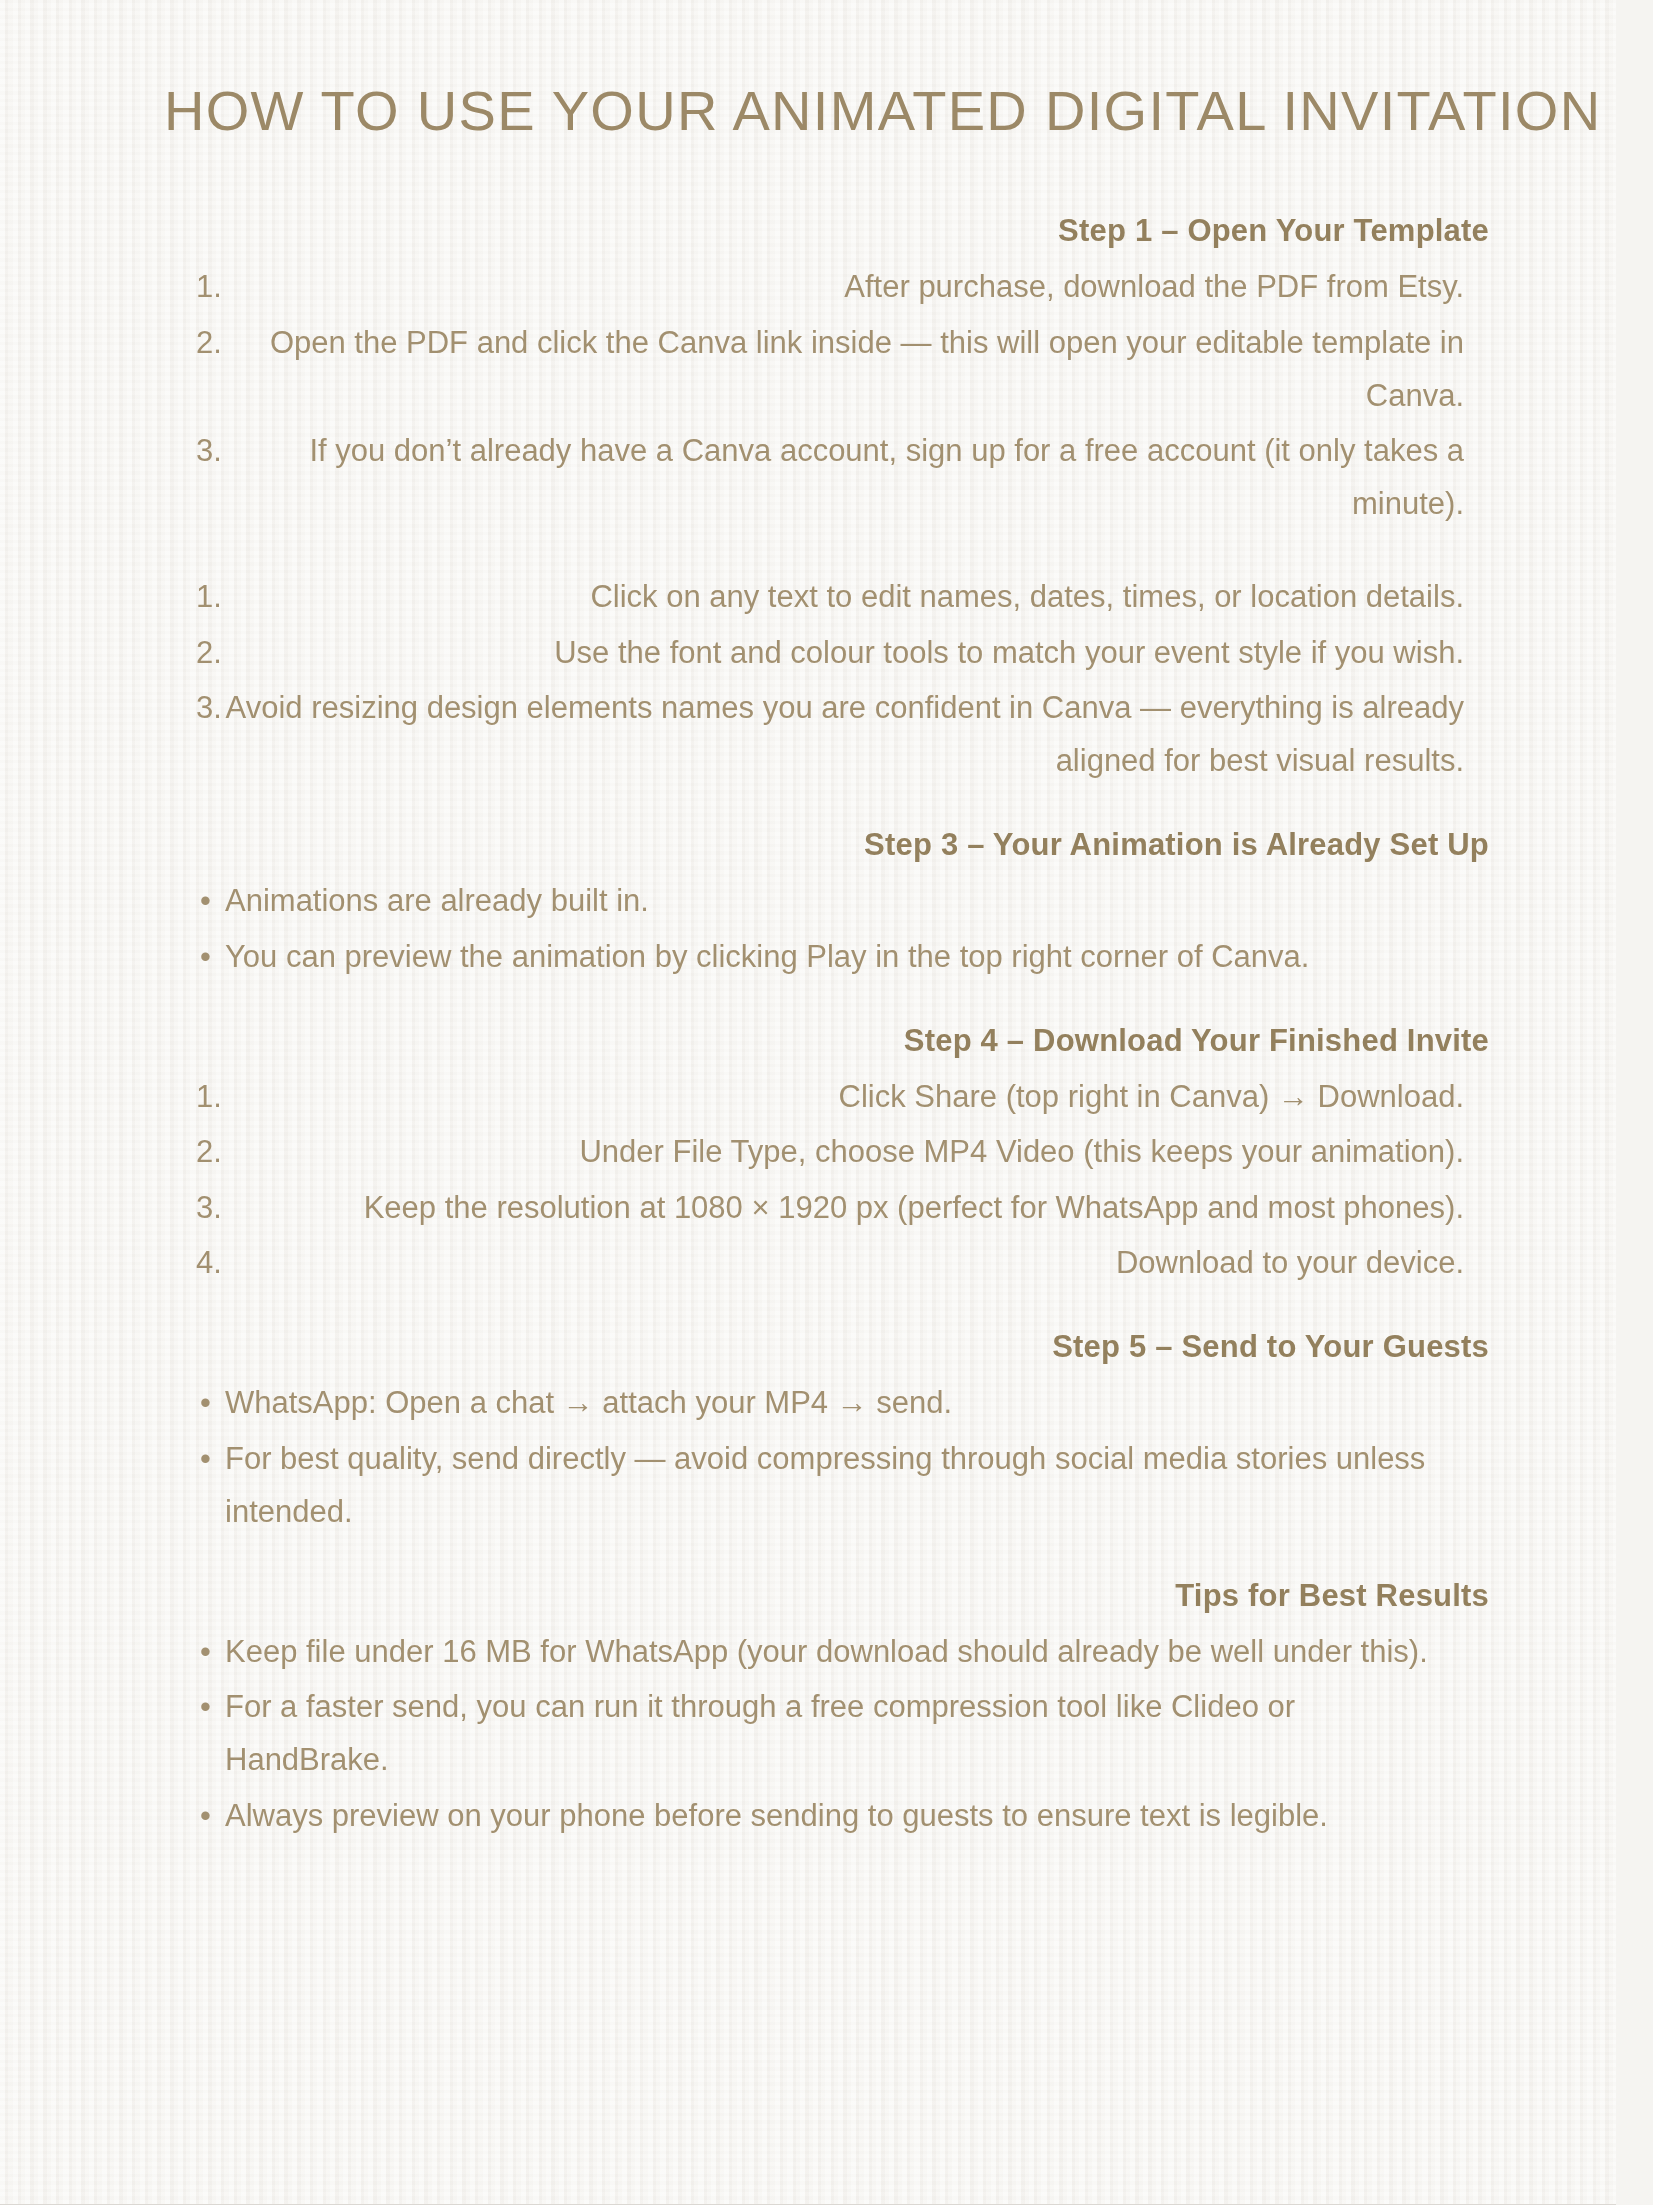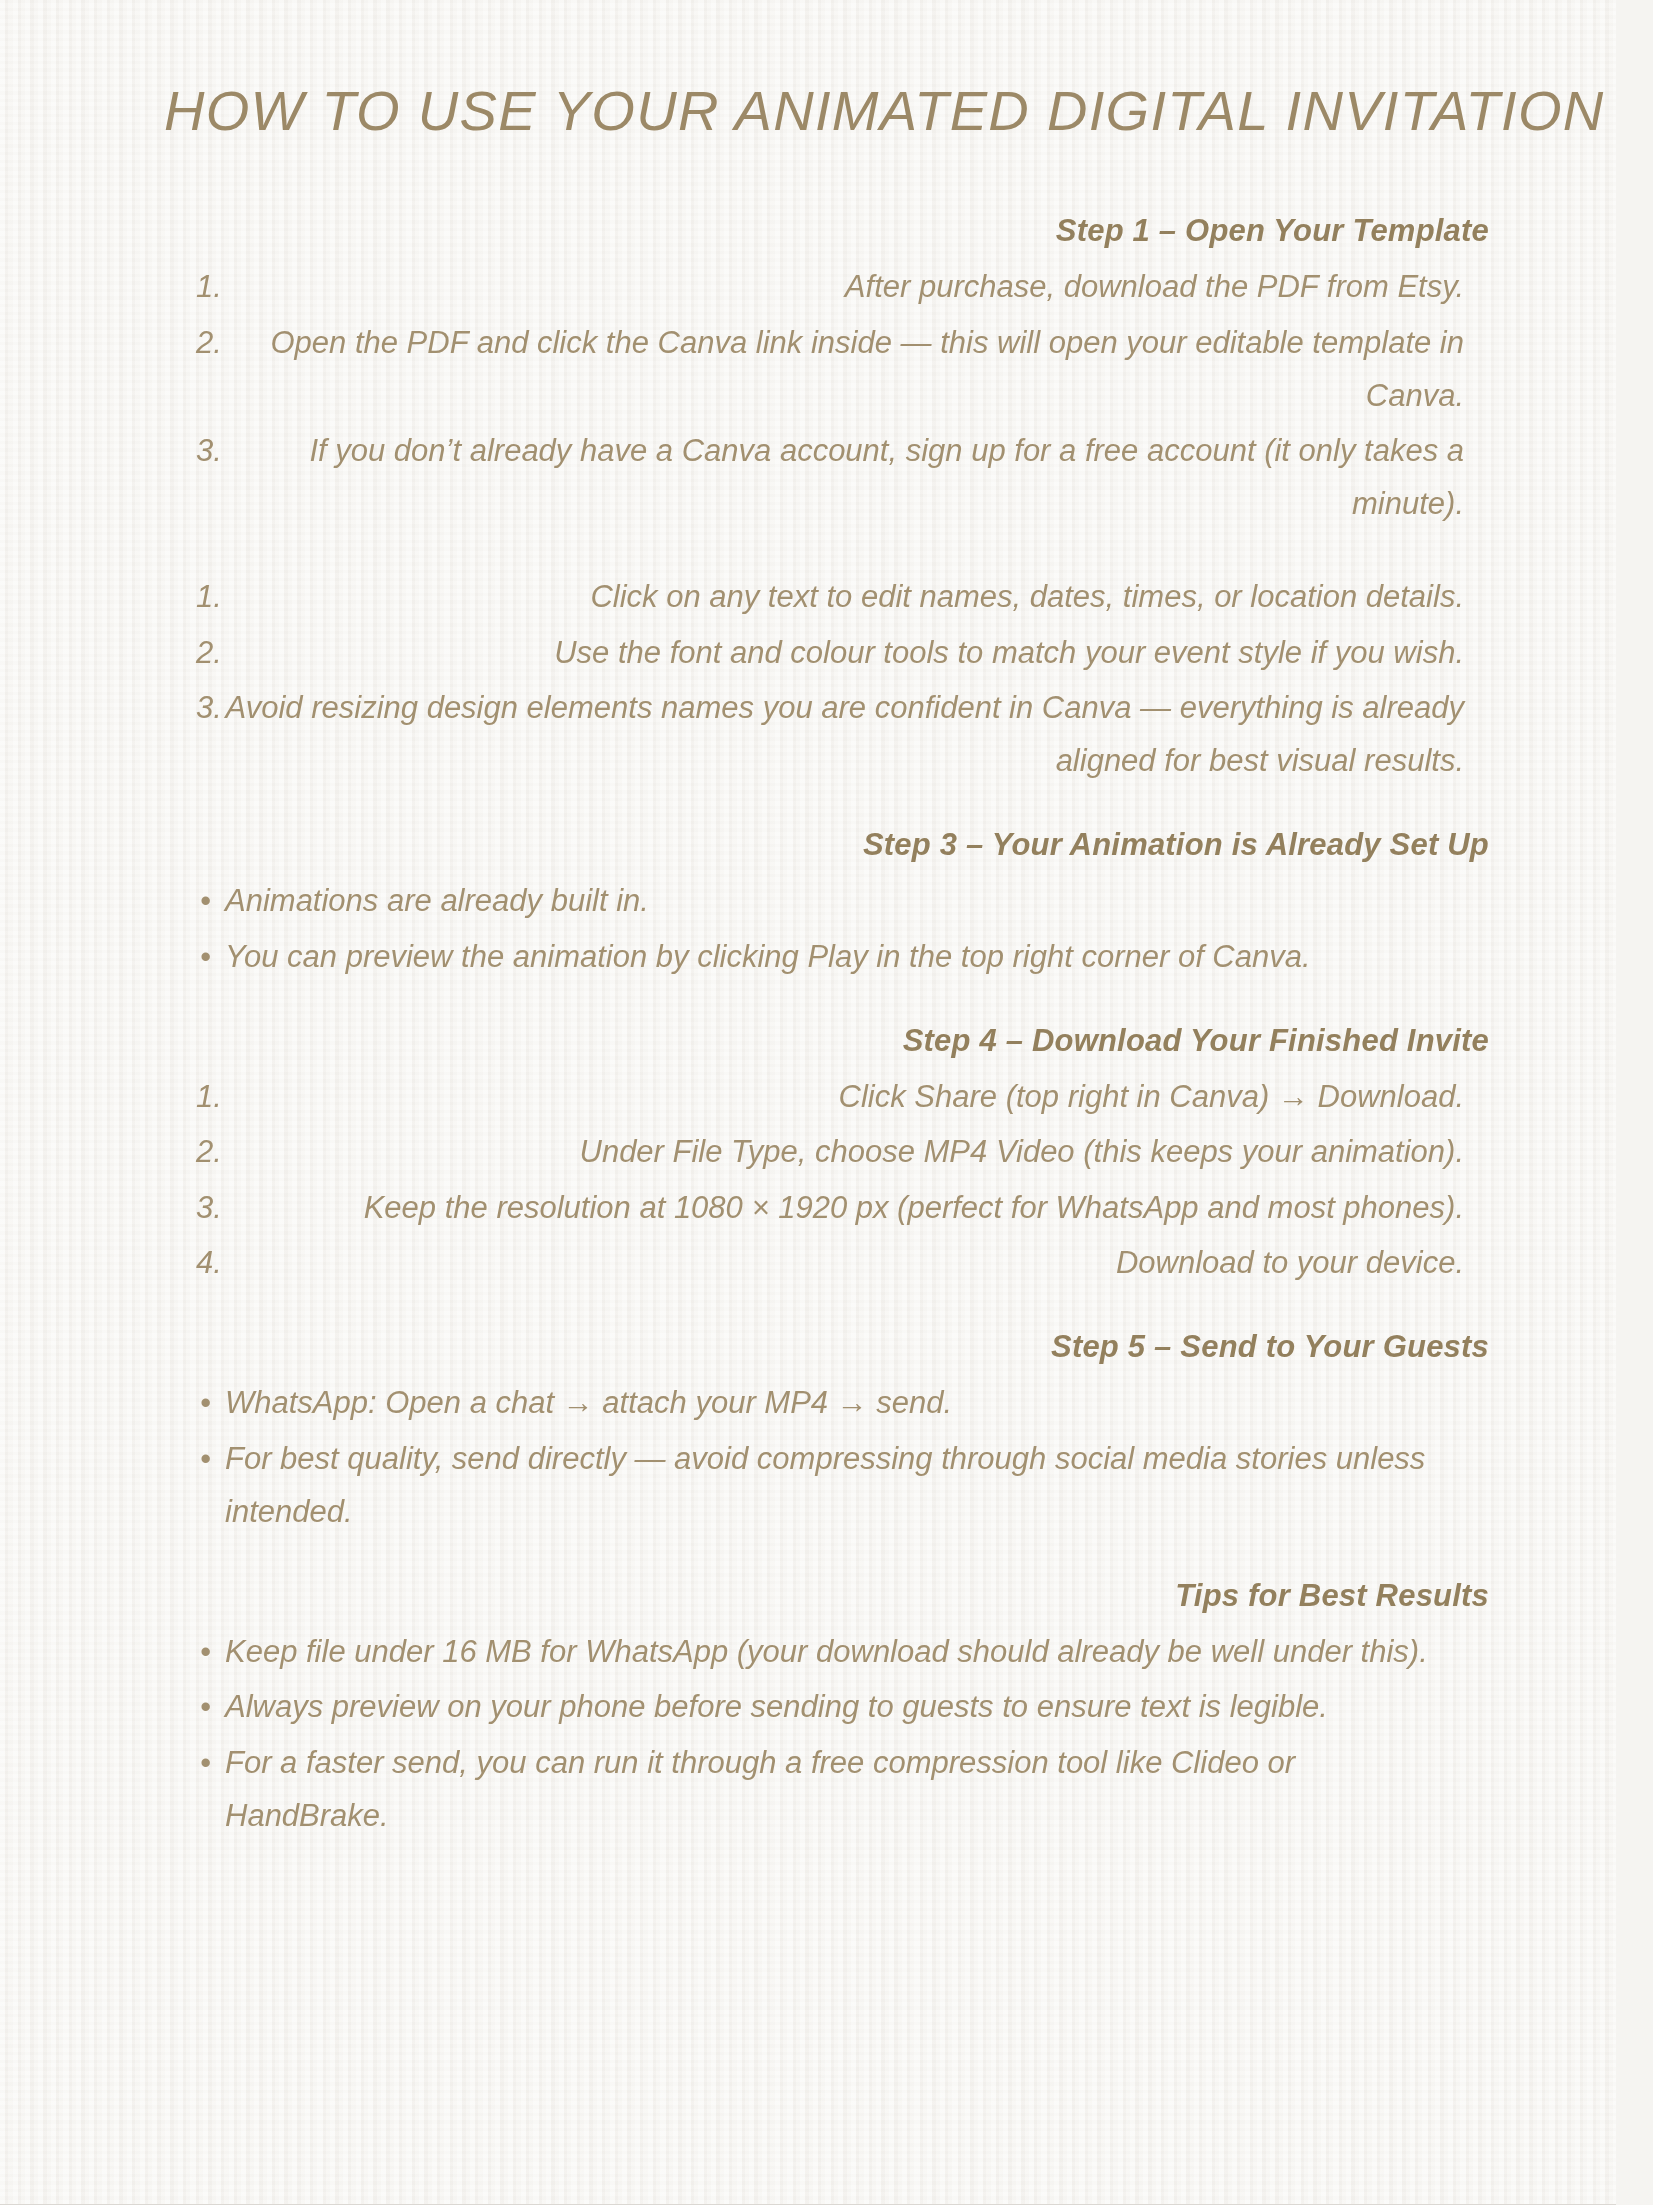--- a/index.html
+++ b/index.html
@@ -25,21 +25,20 @@
         rgba(255,255,255,0.45) 0px, rgba(255,255,255,0.45) 5.1px,
         rgba(234,231,226,0.25) 5.1px, rgba(234,231,226,0.25) 8.5px,
         rgba(250,249,247,0.35) 8.5px, rgba(250,249,247,0.35) 12.7px),
       repeating-linear-gradient(0deg,
         rgba(251,250,248,0.4) 0px, rgba(251,250,248,0.4) 4.2px,
         rgba(238,235,230,0.22) 4.2px, rgba(238,235,230,0.22) 7.6px);
     border-bottom: 1.7px solid #dbd8d3;
     padding: 78px 127px 0 164px;
     font-family: "Liberation Sans", sans-serif;
     overflow: hidden;
-    font-style: italic;
   }
   .doc-title {
     font-size: 56px;
     font-weight: 200;
     letter-spacing: 1.3px;
     color: var(--title-color);
     text-align: center;
     margin: 0 0 70px 0;
     white-space: nowrap;
   }
@@ -121,19 +120,19 @@
         <h2 class="section-heading">Step 5 – Send to Your Guests</h2>
         <ul>
           <li>WhatsApp: Open a chat → attach your MP4 → send.</li>
           <li>For best quality, send directly — avoid compressing through social media stories unless intended.</li>
         </ul>
       </section>
       <section class="section">
         <h2 class="section-heading">Tips for Best Results</h2>
         <ul>
           <li>Keep file under 16 MB for WhatsApp (your download should already be well under this).</li>
+          <li>For a faster send, you can run it through a free compression tool like Clideo or HandBrake.</li>
           <li>Always preview on your phone before sending to guests to ensure text is legible.</li>
-          <li>For a faster send, you can run it through a free compression tool like Clideo or HandBrake.</li>
         </ul>
       </section>
     </div>
 </div>
 
 
 </body></html>

